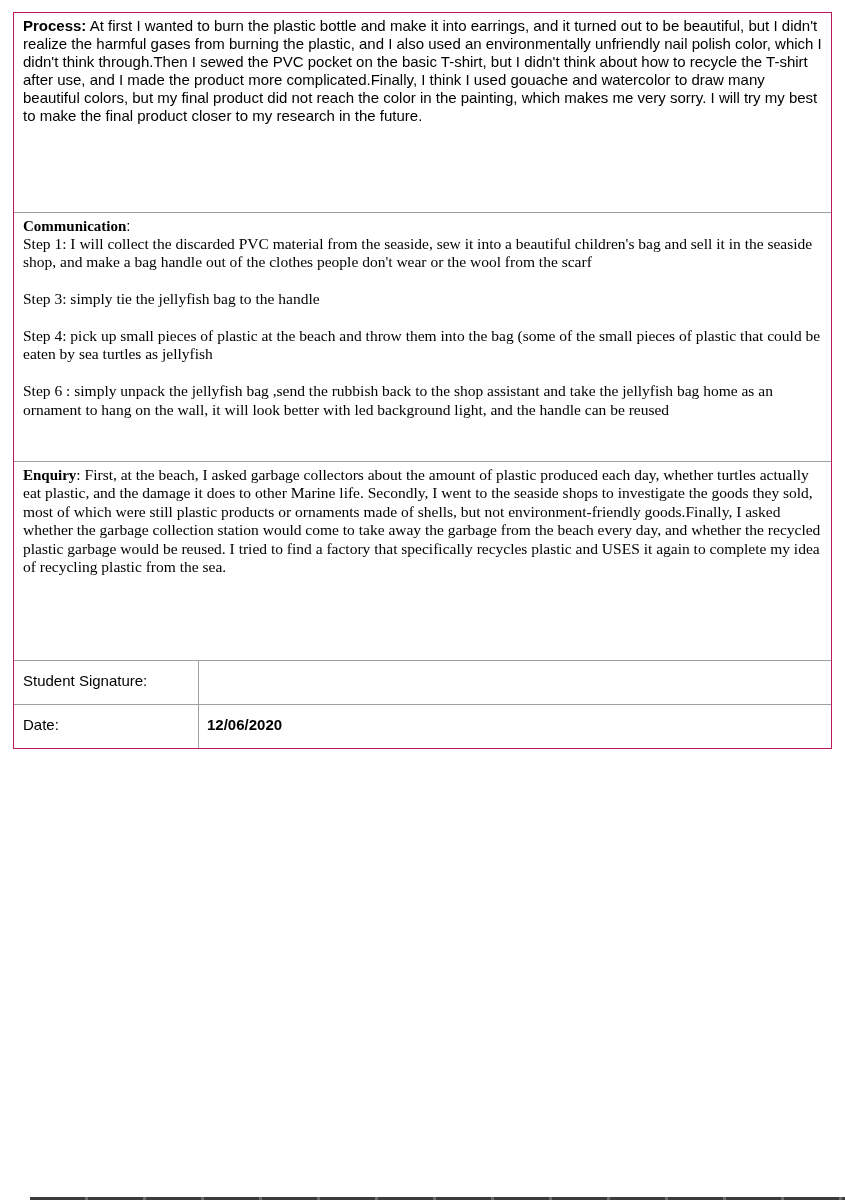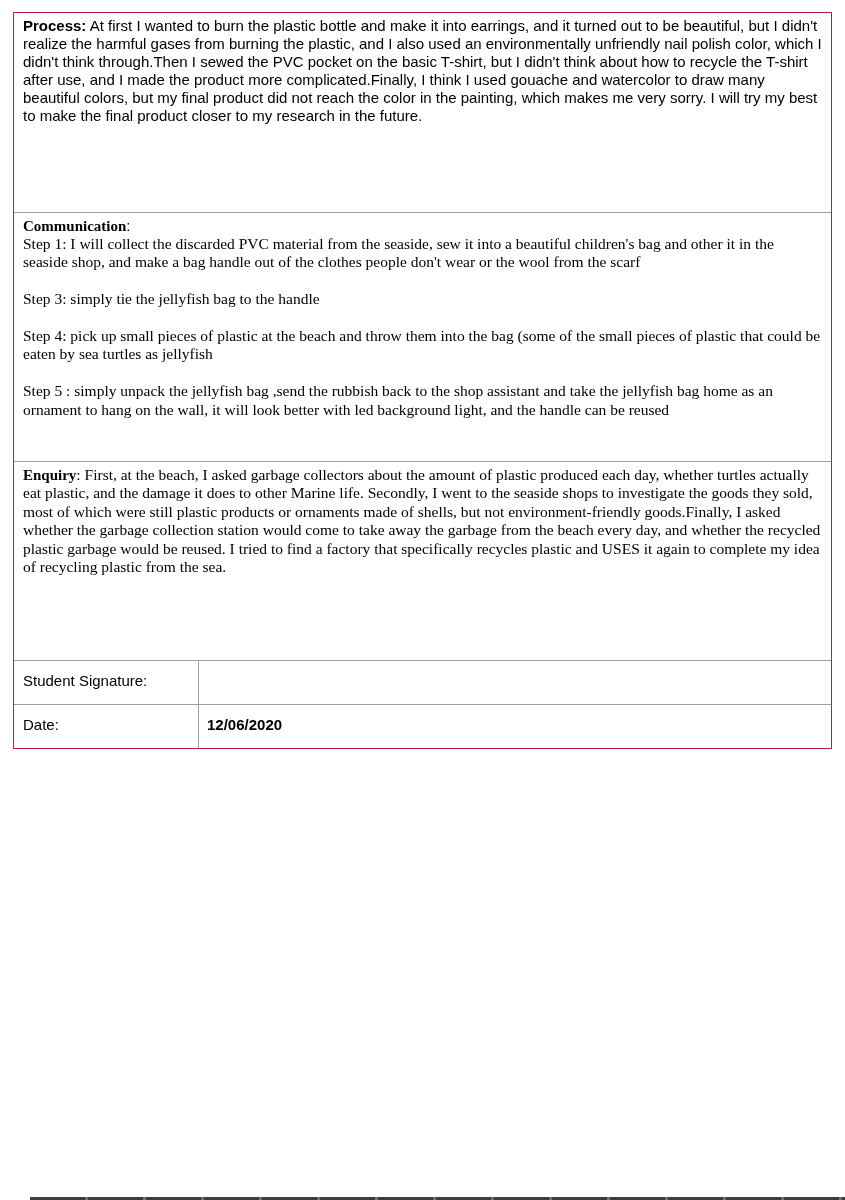--- a/index.html
+++ b/index.html
@@ -89,24 +89,24 @@
 
   <div class="form-table">
 
     <div class="row row-process sans-body">
       <span class="b">Process:</span><span> At first I wanted to burn the plastic bottle and make it into earrings, and it turned out to be beautiful, but I didn't realize the harmful gases from burning the plastic, and I also used an environmentally unfriendly nail polish color, which I didn't think through.Then I sewed the PVC pocket on the basic T-shirt, but I didn't think about how to recycle the T-shirt after use, and I made the product more complicated.Finally, I think I used gouache and watercolor to draw many beautiful colors, but my final product did not reach the color in the painting, which makes me very sorry. I will try my best to make the final product closer to my research in the future.</span>
     </div>
 
     <div class="row row-communication">
       <div class="comm-heading"><span class="sans-label">Communication</span><span class="sans-body">:</span></div>
       <div class="serif-body">
-        <p class="step-para">Step 1: I will collect the discarded PVC material from the seaside, sew it into a beautiful children's bag and other it in the seaside shop, and make a bag handle out of the clothes people don't wear or the wool from the scarf</p>
+        <p class="step-para">Step 1: I will collect the discarded PVC material from the seaside, sew it into a beautiful children's bag and sell it in the seaside shop, and make a bag handle out of the clothes people don't wear or the wool from the scarf</p>
         <p class="step-para">Step 3: simply tie the jellyfish bag to the handle</p>
         <p class="step-para">Step 4: pick up small pieces of plastic at the beach and throw them into the bag (some of the small pieces of plastic that could be eaten by sea turtles as jellyfish</p>
-        <p class="step-para">Step 5 : simply unpack the jellyfish bag ,send the rubbish back to the shop assistant and take the jellyfish bag home as an ornament to hang on the wall, it will look better with led  background light, and the handle can be reused</p>
+        <p class="step-para">Step 6 : simply unpack the jellyfish bag ,send the rubbish back to the shop assistant and take the jellyfish bag home as an ornament to hang on the wall, it will look better with led  background light, and the handle can be reused</p>
       </div>
     </div>
 
     <div class="row row-enquiry serif-body">
       <span class="sans-label">Enquiry</span><span>:</span><span> First, at the beach, I asked garbage collectors about the amount of plastic produced each day, whether turtles actually eat plastic, and the damage it does to other Marine life. Secondly, I went to the seaside shops to investigate the goods they sold, most of which were still plastic products or ornaments made of shells, but not environment-friendly goods.Finally, I asked whether the garbage collection station would come to take away the garbage from the beach every day, and whether the recycled plastic garbage would be reused. I tried to find a factory that specifically recycles plastic and USES it again to complete my idea of recycling plastic from the sea.</span>
     </div>
 
     <div class="row row-signature split-row">
       <div class="cell-label">
         <span>Student Signature:</span>

